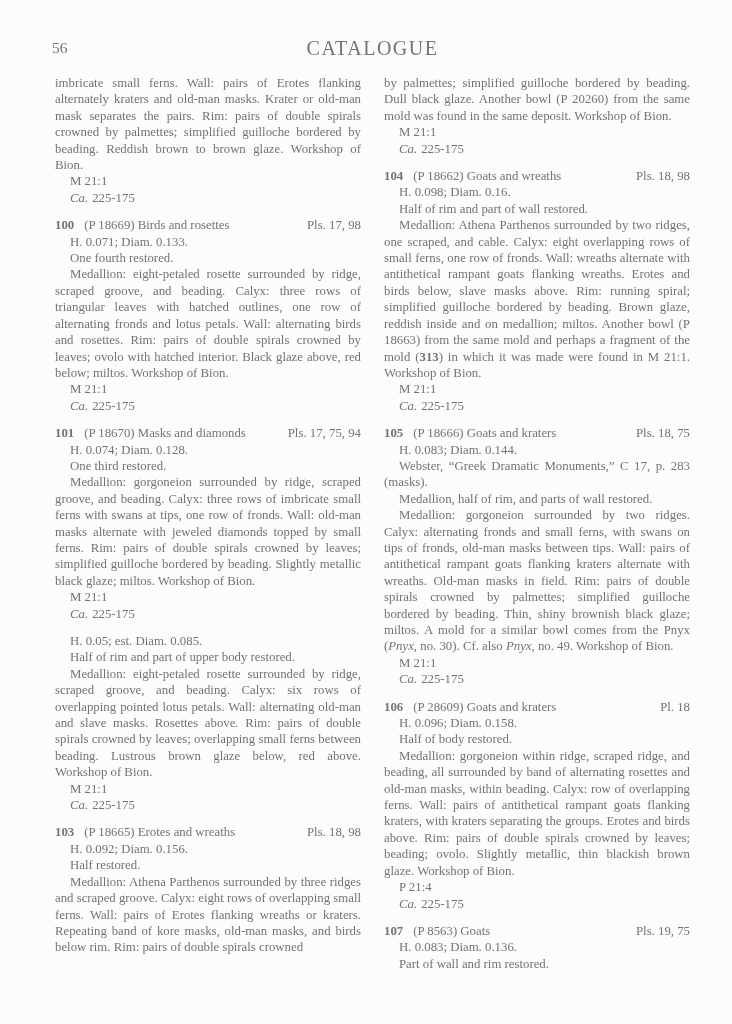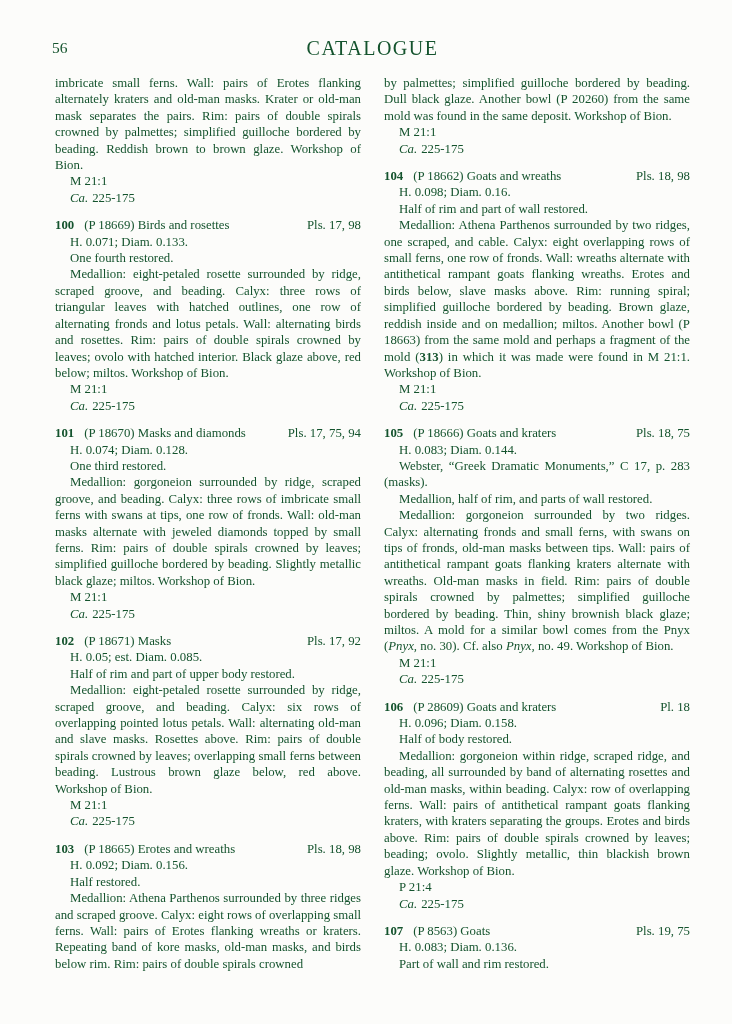--- a/index.html
+++ b/index.html
@@ -2,21 +2,21 @@
 <html><head>
 <meta charset="utf-8">
 <style>
   html, body { margin: 0; padding: 0; background: #e8e8e6; }
   .sheet {
     position: relative;
     width: 732px;
     height: 1024px;
     margin: 0 auto;
     background: #fcfcfa;
-    color: #14532d;
+    color: #737373;
     font-family: "Liberation Serif", serif;
     font-size: 12.8px;
     line-height: 16.4px;
     box-sizing: border-box;
     padding: 40px 42px 0 55px;
     overflow: hidden;
   }
   .runhead {
     position: relative;
     height: 22px;
@@ -91,25 +91,20 @@
           <span class="plates">Pls. 17, 75, 94</span>
         </div>
         <p class="ind">H. 0.074; Diam. 0.128.</p>
         <p class="ind">One third restored.</p>
         <p class="desc">Medallion: gorgoneion surrounded by ridge, scraped groove, and beading. Calyx: three rows of imbricate small ferns with swans at tips, one row of fronds. Wall: old-man masks alternate with jeweled diamonds topped by small ferns. Rim: pairs of double spirals crowned by leaves; simplified guilloche bordered by beading. Slightly metallic black glaze; miltos. Workshop of Bion.</p>
         <p class="ind">M 21:1</p>
         <p class="ind date"><span class="it">Ca.</span><span>225-175</span></p>
       </div>
 
       <div class="entry">
-        <div class="ehead">
-          <span class="num">102</span>
-          <span class="etitle">(P 18671) Masks</span>
-          <span class="plates">Pls. 17, 92</span>
-        </div>
         <p class="ind">H. 0.05; est. Diam. 0.085.</p>
         <p class="ind">Half of rim and part of upper body restored.</p>
         <p class="desc">Medallion: eight-petaled rosette surrounded by ridge, scraped groove, and beading. Calyx: six rows of overlapping pointed lotus petals. Wall: alternating old-man and slave masks. Rosettes above. Rim: pairs of double spirals crowned by leaves; overlapping small ferns between beading. Lustrous brown glaze below, red above. Workshop of Bion.</p>
         <p class="ind">M 21:1</p>
         <p class="ind date"><span class="it">Ca.</span><span>225-175</span></p>
       </div>
 
       <div class="entry">
         <div class="ehead">
           <span class="num">103</span>

